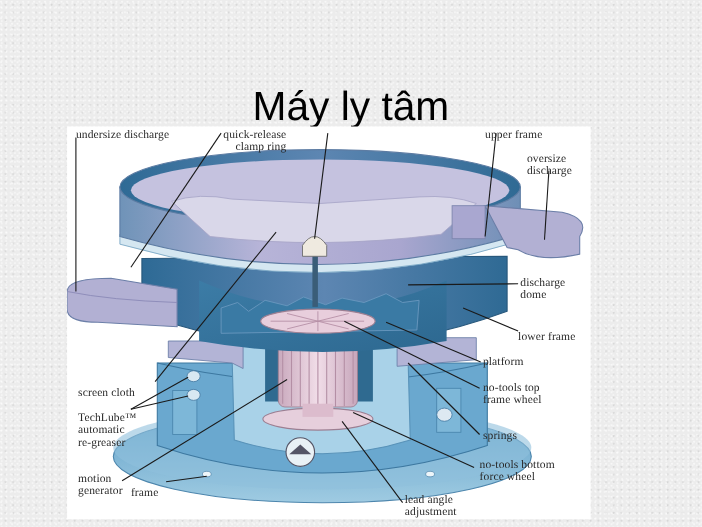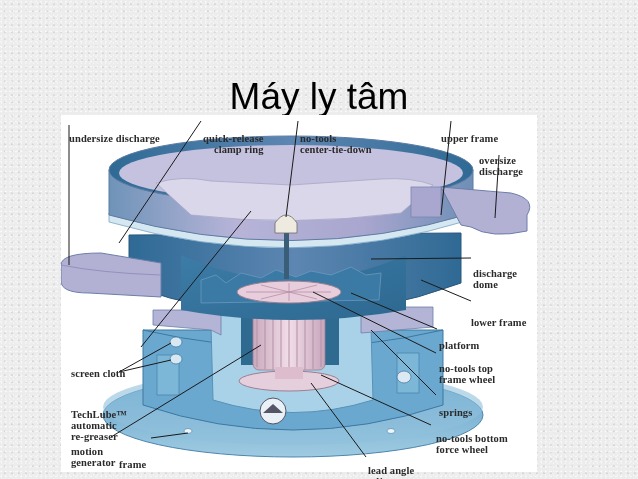--- a/index.html
+++ b/index.html
@@ -19,23 +19,22 @@
       letter-spacing: 0px;
       margin-top: 44px;
     }
     .figure {
       position: absolute; left: 61px; top: 115px; width: 476px; height: 357px;
       background: #ffffff;
     }
     .figure svg { position: absolute; left: 0; top: 0; }
     .lbl {
       position: absolute; font-family: "Liberation Serif", serif; font-size: 10.5px;
-      line-height: 11px; color: #2a2a2a; white-space: pre; font-weight: bold;
+      line-height: 11px; color: #2a2a2a; white-space: pre; font-weight: normal;
       letter-spacing: 0.1px;
-      margin-top: 16px;
     }
   </style>
 </head>
 <body>
 
 <div class="title">Máy ly tâm</div>
 
 <div class="figure">
   <svg width="476" height="357" viewBox="0 0 476 357">
     <defs>
@@ -153,36 +152,34 @@
       <line x1="50" y1="322" x2="200" y2="230"></line>
       <line x1="58" y1="257" x2="110" y2="228"></line>
       <line x1="58" y1="257" x2="110" y2="245"></line>
       <line x1="80" y1="232" x2="190" y2="96"></line>
     </g>
   </svg>
 
   <div class="lbl" style="left:8px; top:2px;">undersize discharge</div>
   <div class="lbl" style="left:142px; top:2px;text-align:right;">quick-release
 clamp ring</div>
-  <div class="lbl" style="left:239px; top:2px;">no-tools
-center-tie-down</div>
   <div class="lbl" style="left:380px; top:2px;">upper frame</div>
   <div class="lbl" style="left:418px; top:24px; text-align:left;">oversize
 discharge</div>
   <div class="lbl" style="left:412px; top:137px;">discharge
 dome</div>
   <div class="lbl" style="left:410px; top:186px;text-align:center;">lower frame</div>
   <div class="lbl" style="left:378px; top:209px;">platform</div>
   <div class="lbl" style="left:378px; top:232px;">no-tools top
 frame wheel</div>
   <div class="lbl" style="left:378px; top:276px;">springs</div>
   <div class="lbl" style="left:375px; top:302px;">no-tools bottom
 force wheel</div>
   <div class="lbl" style="left:307px; top:334px;">lead angle
 adjustment</div>
   <div class="lbl" style="left:58px; top:328px;">frame</div>
   <div class="lbl" style="left:10px; top:315px;">motion
 generator</div>
-  <div class="lbl" style="left:10px; top:278px;">TechLube™
+  <div class="lbl" style="left:10px; top:260px;">TechLube™
 automatic
 re-greaser</div>
   <div class="lbl" style="left:10px; top:237px;">screen cloth</div>
 </div>
 
 </body></html>

